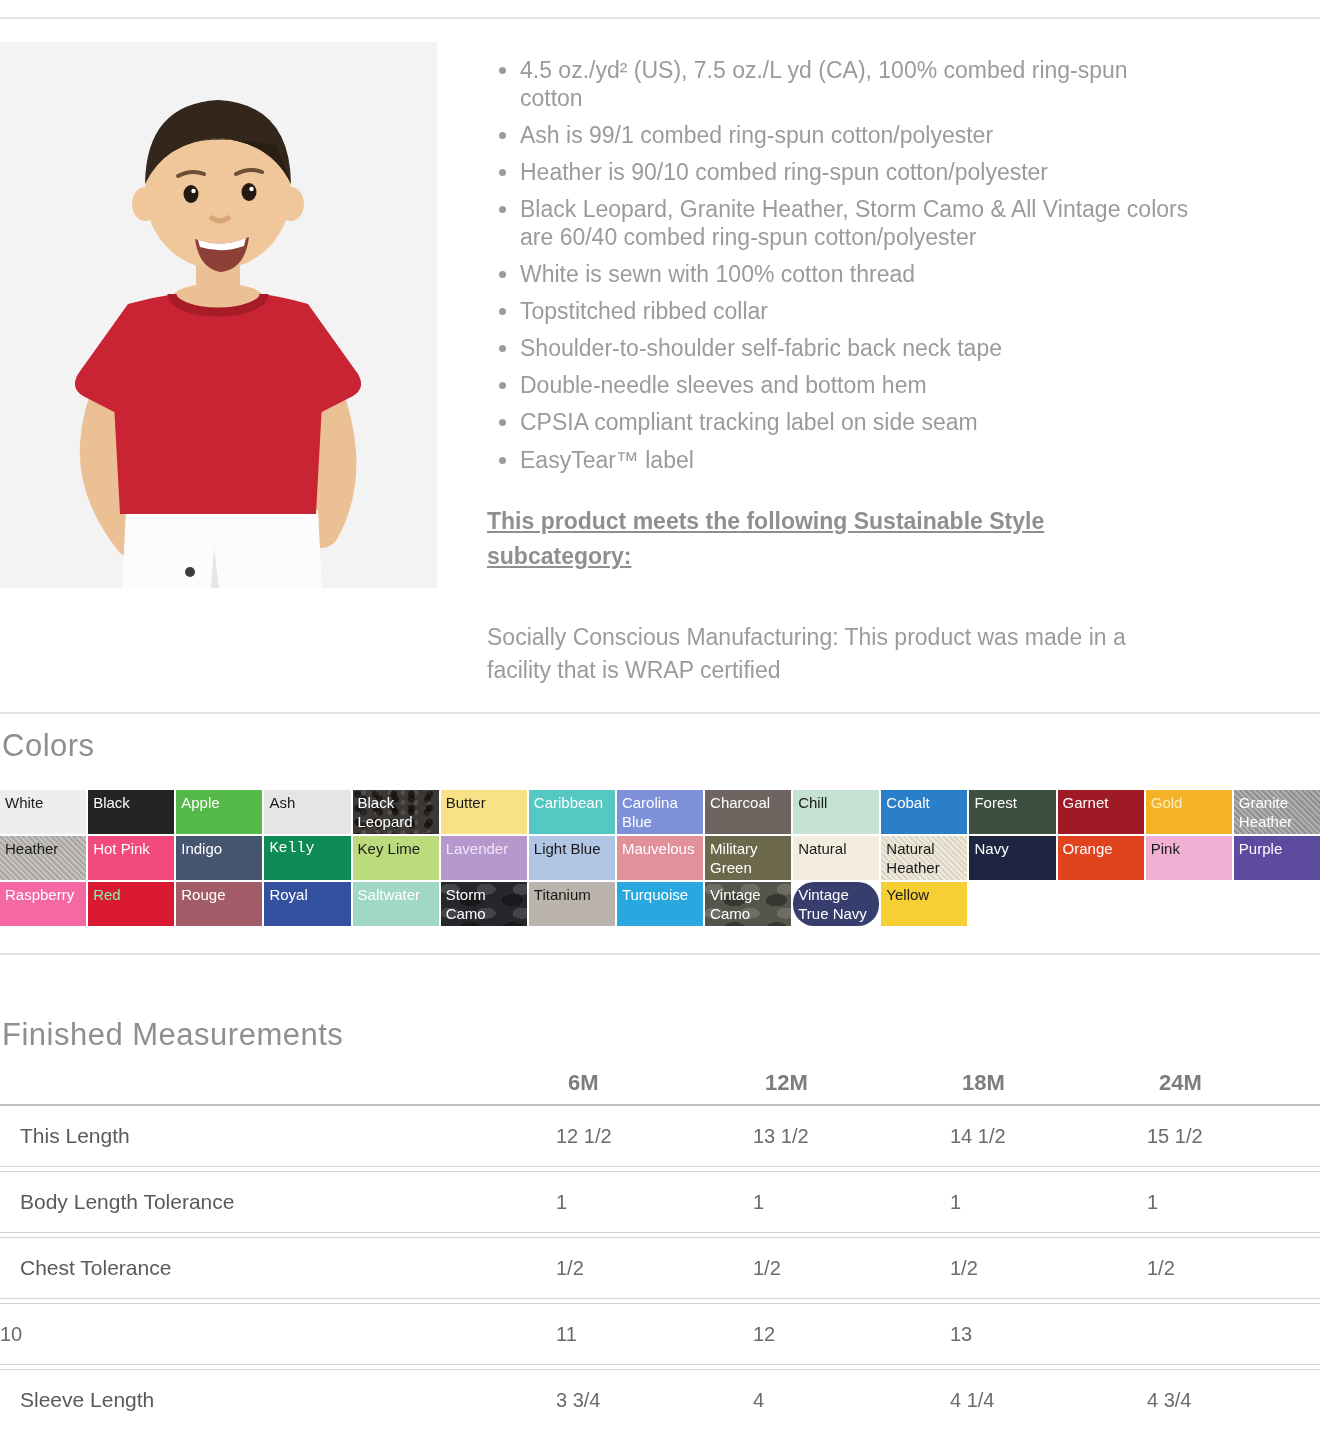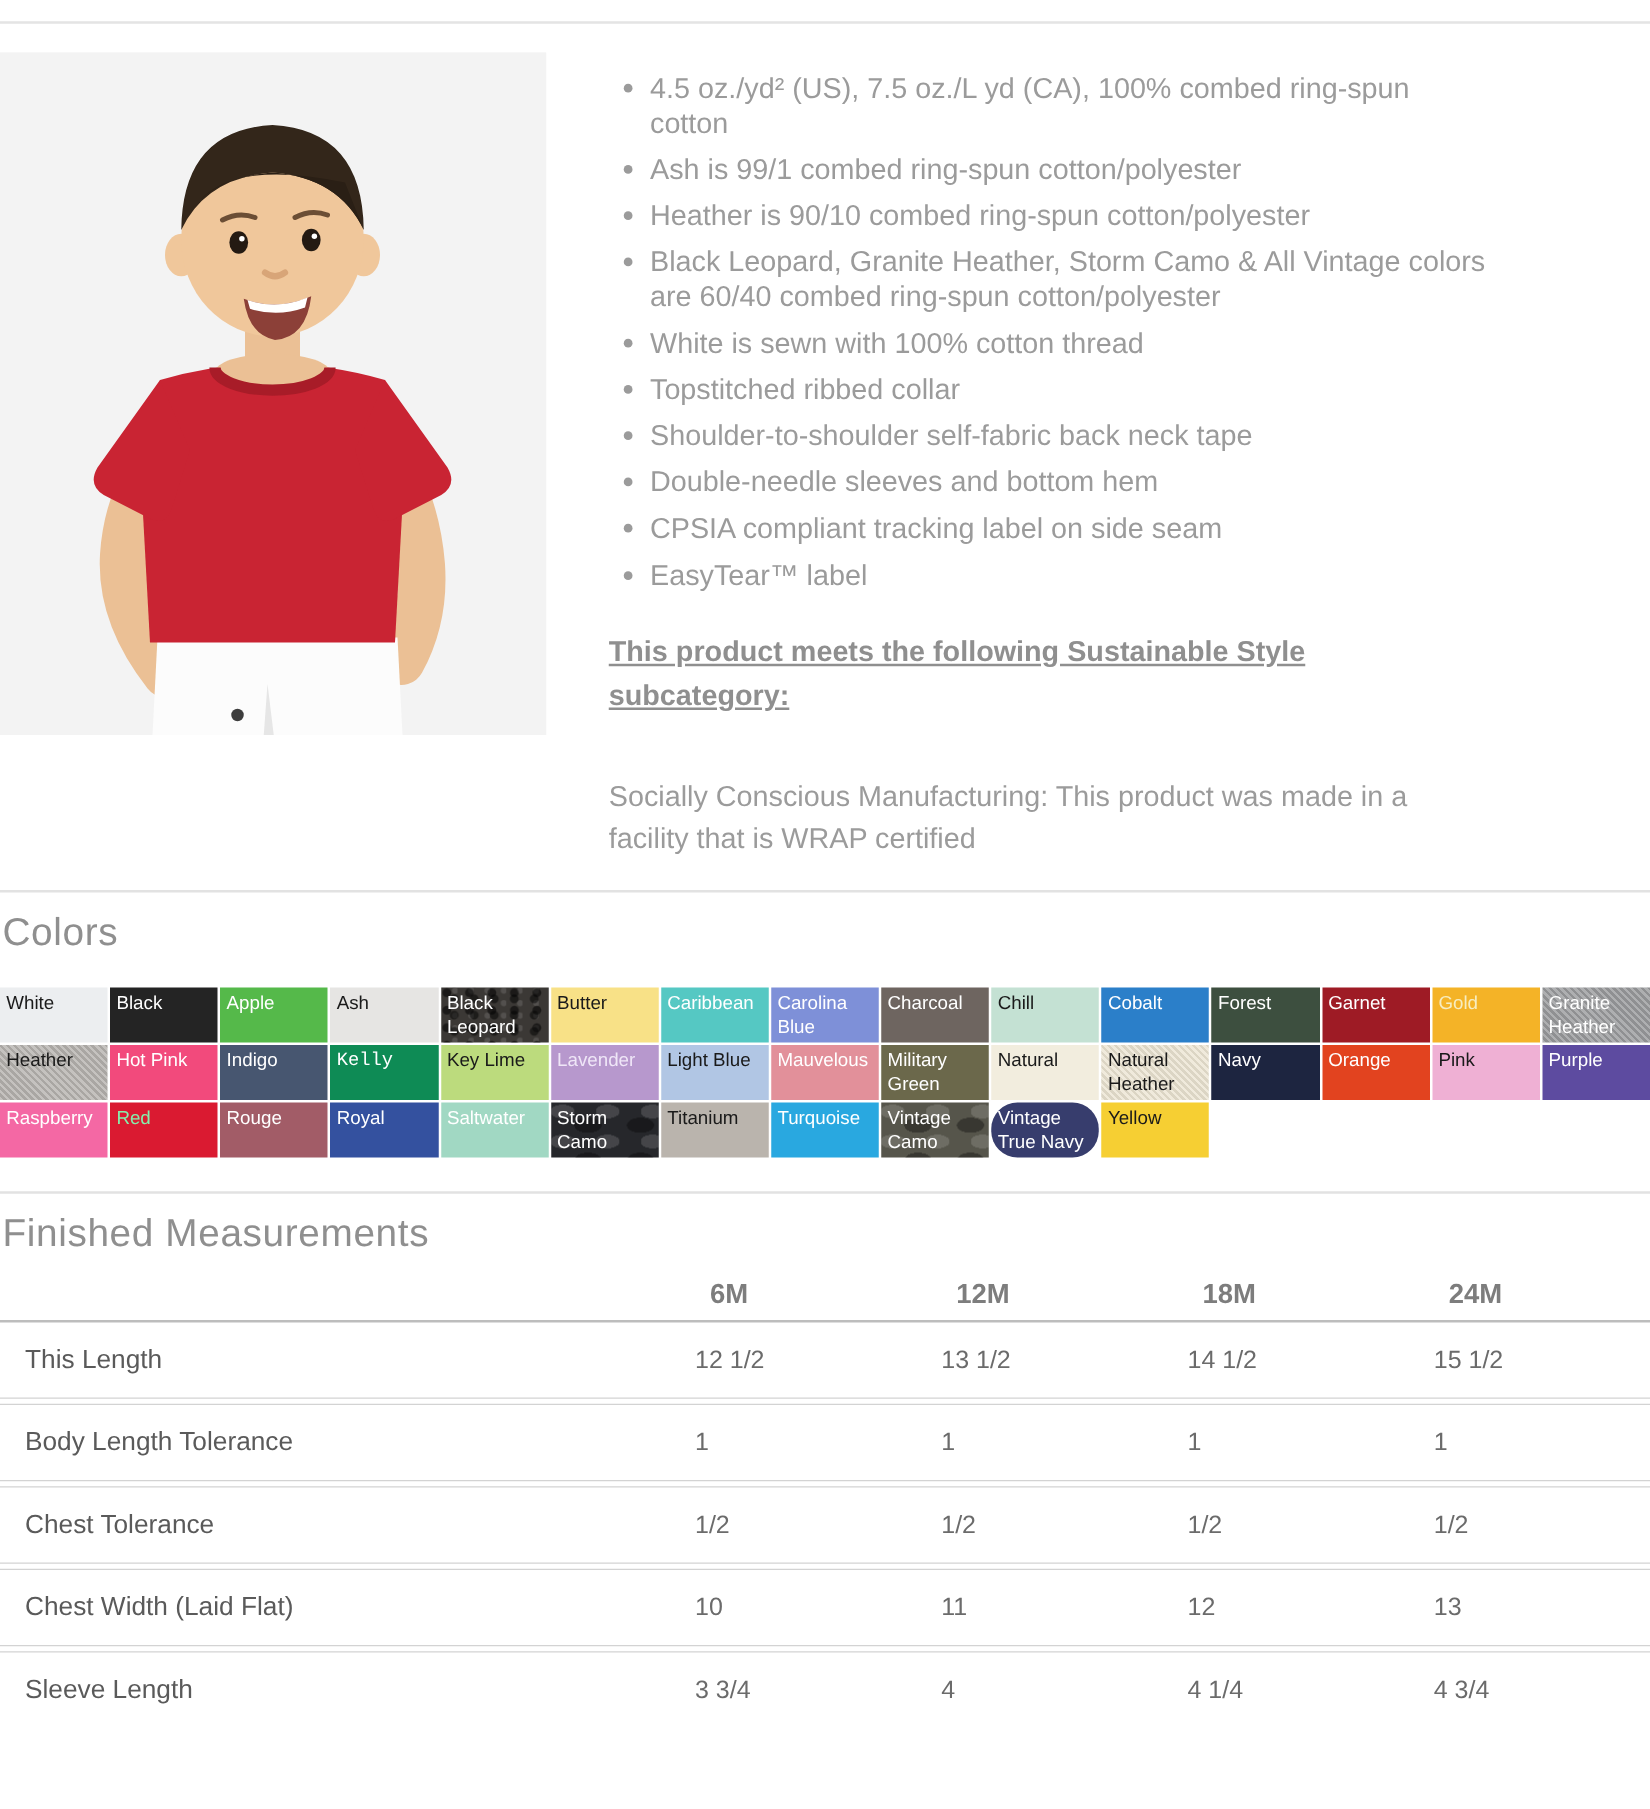--- a/index.html
+++ b/index.html
@@ -26,21 +26,21 @@
   .tex-leopard{background-image:
       radial-gradient(circle at 25% 30%,rgba(0,0,0,.55) 0 3px,transparent 4px),
       radial-gradient(circle at 65% 70%,rgba(0,0,0,.5) 0 3px,transparent 4px),
       radial-gradient(circle at 85% 25%,rgba(255,255,255,.12) 0 2px,transparent 3px);
       background-size:18px 14px,16px 13px,13px 10px;}
   .tex-camo{background-image:
       radial-gradient(ellipse 16px 9px at 25% 30%,rgba(255,255,255,.14) 0 60%,transparent 61%),
       radial-gradient(ellipse 18px 10px at 70% 65%,rgba(0,0,0,.35) 0 60%,transparent 61%);
       background-size:36px 24px,42px 28px;}
   
-  .measure-section{padding-top:14px;}
+  .measure-section{padding-top:14px;margin-top:48px;}
   .size-row{display:grid;grid-template-columns:556px 197px 197px 197px 1fr;margin-top:18px;
             padding-bottom:8px;border-bottom:2px solid #bdbdbd;}
   .size-cell{font-weight:bold;font-size:22px;color:#7d7d7d;padding-left:12px;}
   .mrow{display:grid;grid-template-columns:556px 197px 197px 197px 1fr;height:60px;align-items:center;}
   .mlabel{color:#5a5a5a;font-size:21px;padding-left:20px;}
   .mval{color:#6b6b6b;font-size:20px;}
   .msep{height:4px;border-top:1px solid #d3d3d3;border-bottom:1px solid #d3d3d3;}
 </style>
 </head>
 <body>
@@ -181,21 +181,20 @@
       <div class="msep"></div>
       <div class="mrow">
         <div class="mlabel">Chest Tolerance</div>
         <div class="mval">1/2</div>
         <div class="mval">1/2</div>
         <div class="mval">1/2</div>
         <div class="mval">1/2</div>
       </div>
       <div class="msep"></div>
       <div class="mrow">
-        <div class="mlabel">Chest Width (Laid Flat)</div>
         <div class="mval">10</div>
         <div class="mval">11</div>
         <div class="mval">12</div>
         <div class="mval">13</div>
       </div>
       <div class="msep"></div>
       <div class="mrow">
         <div class="mlabel">Sleeve Length</div>
         <div class="mval">3 3/4</div>
         <div class="mval">4</div>

